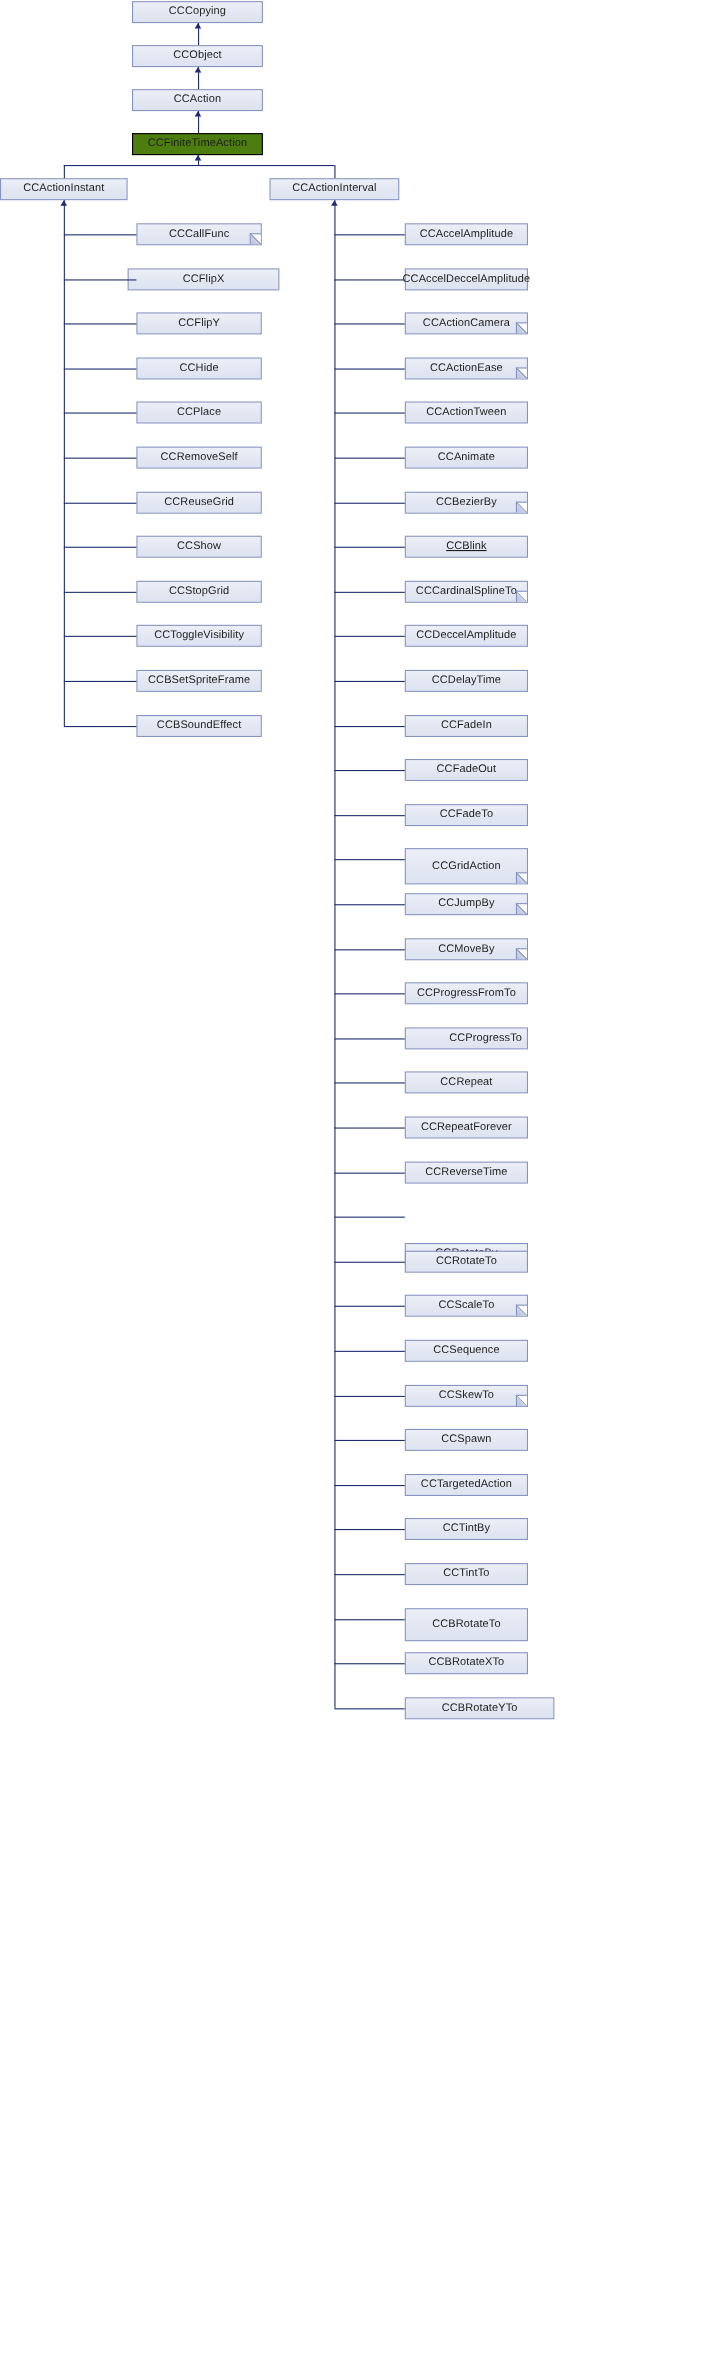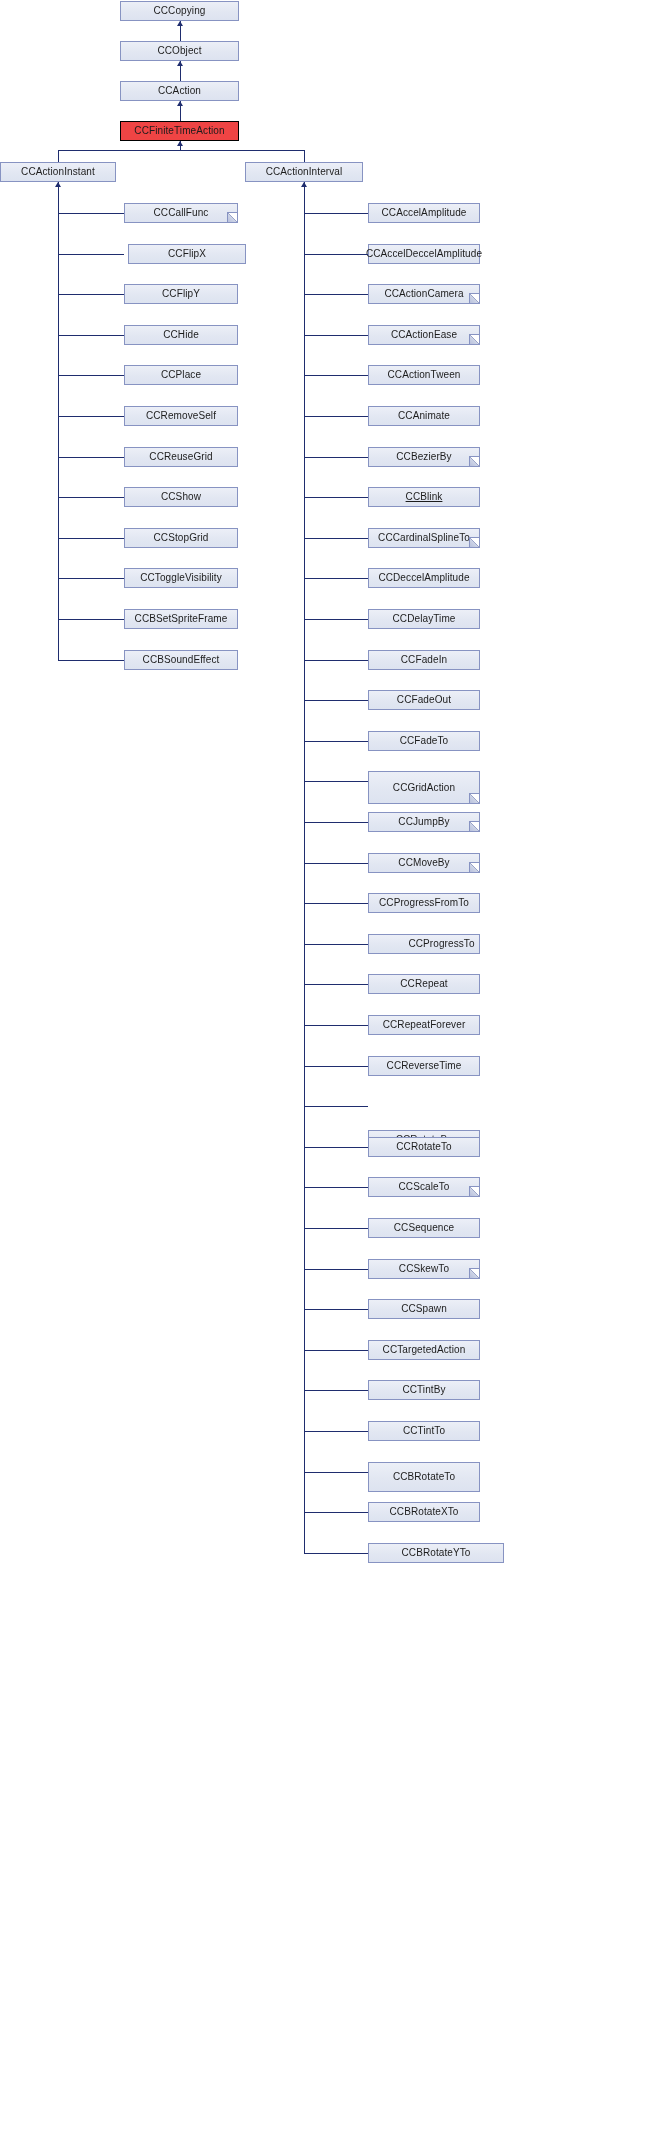--- a/index.html
+++ b/index.html
@@ -16,21 +16,21 @@
     font-size:10px;
     line-height:1;
     display:flex;
     align-items:center;
     justify-content:center;
     text-align:center;
     white-space:nowrap;
     letter-spacing:.1px;
   }
   .node.current{
-    background:#ef4444;
+    background:#4d7c0f;
     border:1px solid #000000;
   }
   
   .node.folded::after{
     content:"";
     position:absolute;
     right:0; bottom:0;
     width:9px; height:9px;
     background:linear-gradient(225deg,#ffffff 0%,#ffffff 46%,#9aa3c8 47%,#9aa3c8 54%,#cdd4e6 55%,#b9c1dd 100%);
     border-left:1px solid #8793c2;
@@ -66,21 +66,21 @@
       </div>
       <div class="node" style="left: 0px; top: 162px; width: 116px; height: 20px;">
         <span>CCActionInstant</span>
       </div>
       <div class="node" style="left: 245px; top: 162px; width: 118px; height: 20px;">
         <span>CCActionInterval</span>
       </div>
       <div class="node folded" style="left: 124px; top: 203px; width: 114px; height: 20px;">
         <span>CCCallFunc</span>
       </div>
-      <div class="node" style="left: 128px; top: 244px; width: 118px; height: 20px; justify-content: center;">
+      <div class="node" style="left: 116px; top: 244px; width: 138px; height: 20px; justify-content: center;">
         <span>CCFlipX</span>
       </div>
       <div class="node" style="left: 124px; top: 284px; width: 114px; height: 20px;">
         <span>CCFlipY</span>
       </div>
       <div class="node" style="left: 124px; top: 325px; width: 114px; height: 20px; text-align: center;">
         <span>CCHide</span>
       </div>
       <div class="node" style="left: 124px; top: 365px; width: 114px; height: 20px;">
         <span>CCPlace</span>

